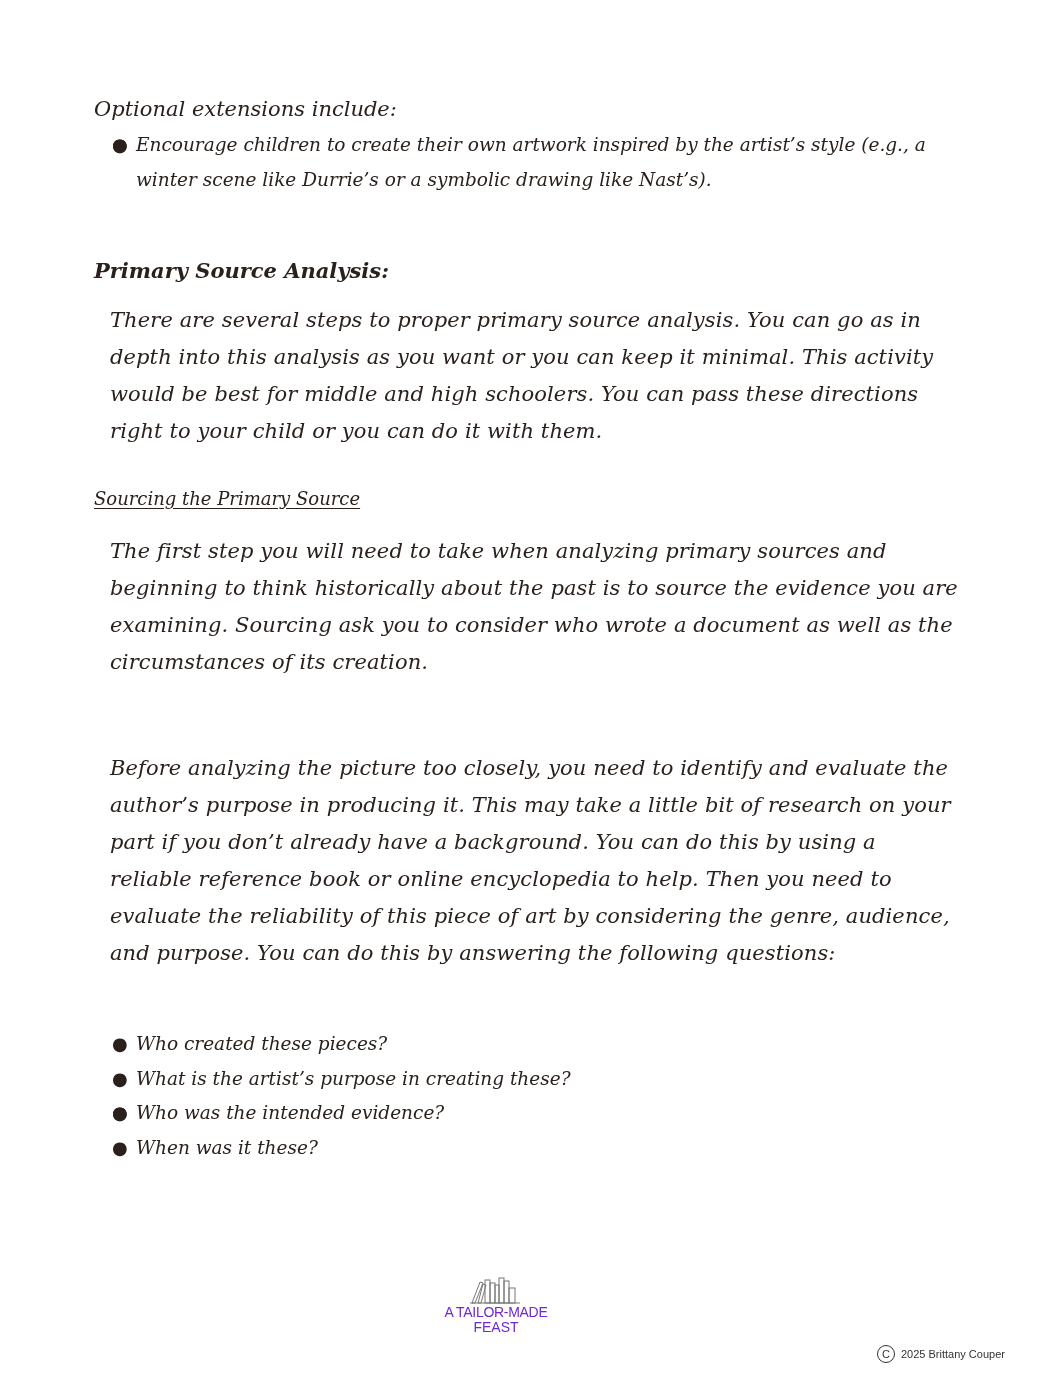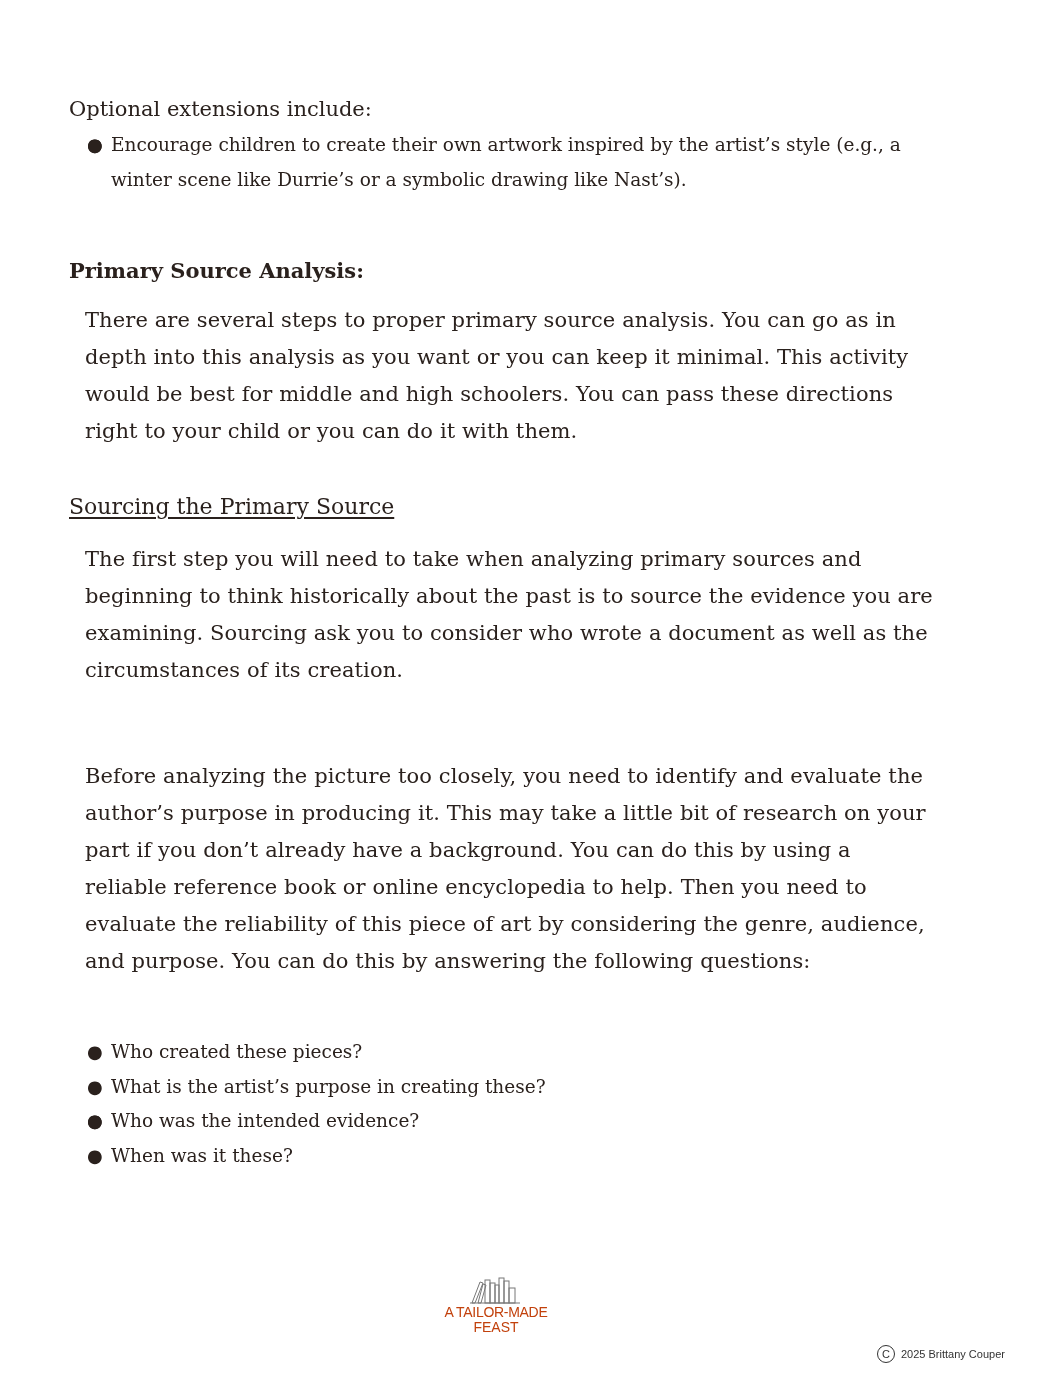--- a/index.html
+++ b/index.html
@@ -1,27 +1,27 @@
 <!DOCTYPE html>
 <html><head>
   <meta charset="utf-8">
   <style>
     html, body { margin: 0; padding: 0; background: #ffffff; }
     body { width: 1053px; height: 1382px; position: relative; overflow: hidden; color: #2a211d; font-family: "DejaVu Serif", "Liberation Serif", serif; }
-    .page { position: absolute; left: 69px; top: 92px; width: 880px; }
+    .page { position: absolute; left: 94px; top: 92px; width: 880px; font-style: italic; }
     .p { font-size: 21px; line-height: 37px; margin: 16px; letter-spacing: 0.1px; }
     .intro { font-size: 21px; line-height: 34px; margin: 0 0 2px 0; }
     ul { margin: 0; padding-left: 42px; list-style: none; }
     li { position: relative; font-size: 18.5px; line-height: 34.5px; }
     li .bullet { position: absolute; left: -24px; top: 0; font-size: 18px; }
     .heading { font-size: 21px; font-weight: bold; line-height: 30px; margin-top: 59px; }
-    .subhead { font-size: 22px; line-height: 37px; text-decoration: underline; text-underline-offset: 3px; margin-top: 38px; }
+    .subhead { font-size: 18px; line-height: 37px; text-decoration: underline; text-underline-offset: 3px; margin-top: 30px; }
     .gap { height: 37px; }
     .qlist { margin-top: 55px; }
-    .logo { position: absolute; left: 430px; top: 1276px; width: 132px; text-align: center; color: #c2410c; }
+    .logo { position: absolute; left: 430px; top: 1276px; width: 132px; text-align: center; color: #6d28d9; }
     .logo svg { display: block; margin: 0 auto; }
     .logo .t1 { font-family: "Liberation Sans", sans-serif; font-size: 14px; letter-spacing: -0.3px; line-height: 16px; }
     .logo .t2 { font-family: Liberation Sans, sans-serif; font-size: 14px; line-height: 14px; }
     .copy { position: absolute; left: 877px; top: 1345px; display: flex; align-items: center; gap: 6px; font-family: "Liberation Sans", sans-serif; font-size: 11px; color: #333; }
     .copy .circle { width: 16px; height: 16px; border: 1.3px solid #333; border-radius: 50%; display: flex; align-items: center; justify-content: center; font-size: 11px; line-height: 1; }
   </style>
 </head>
 <body>
 
 <div class="page">

